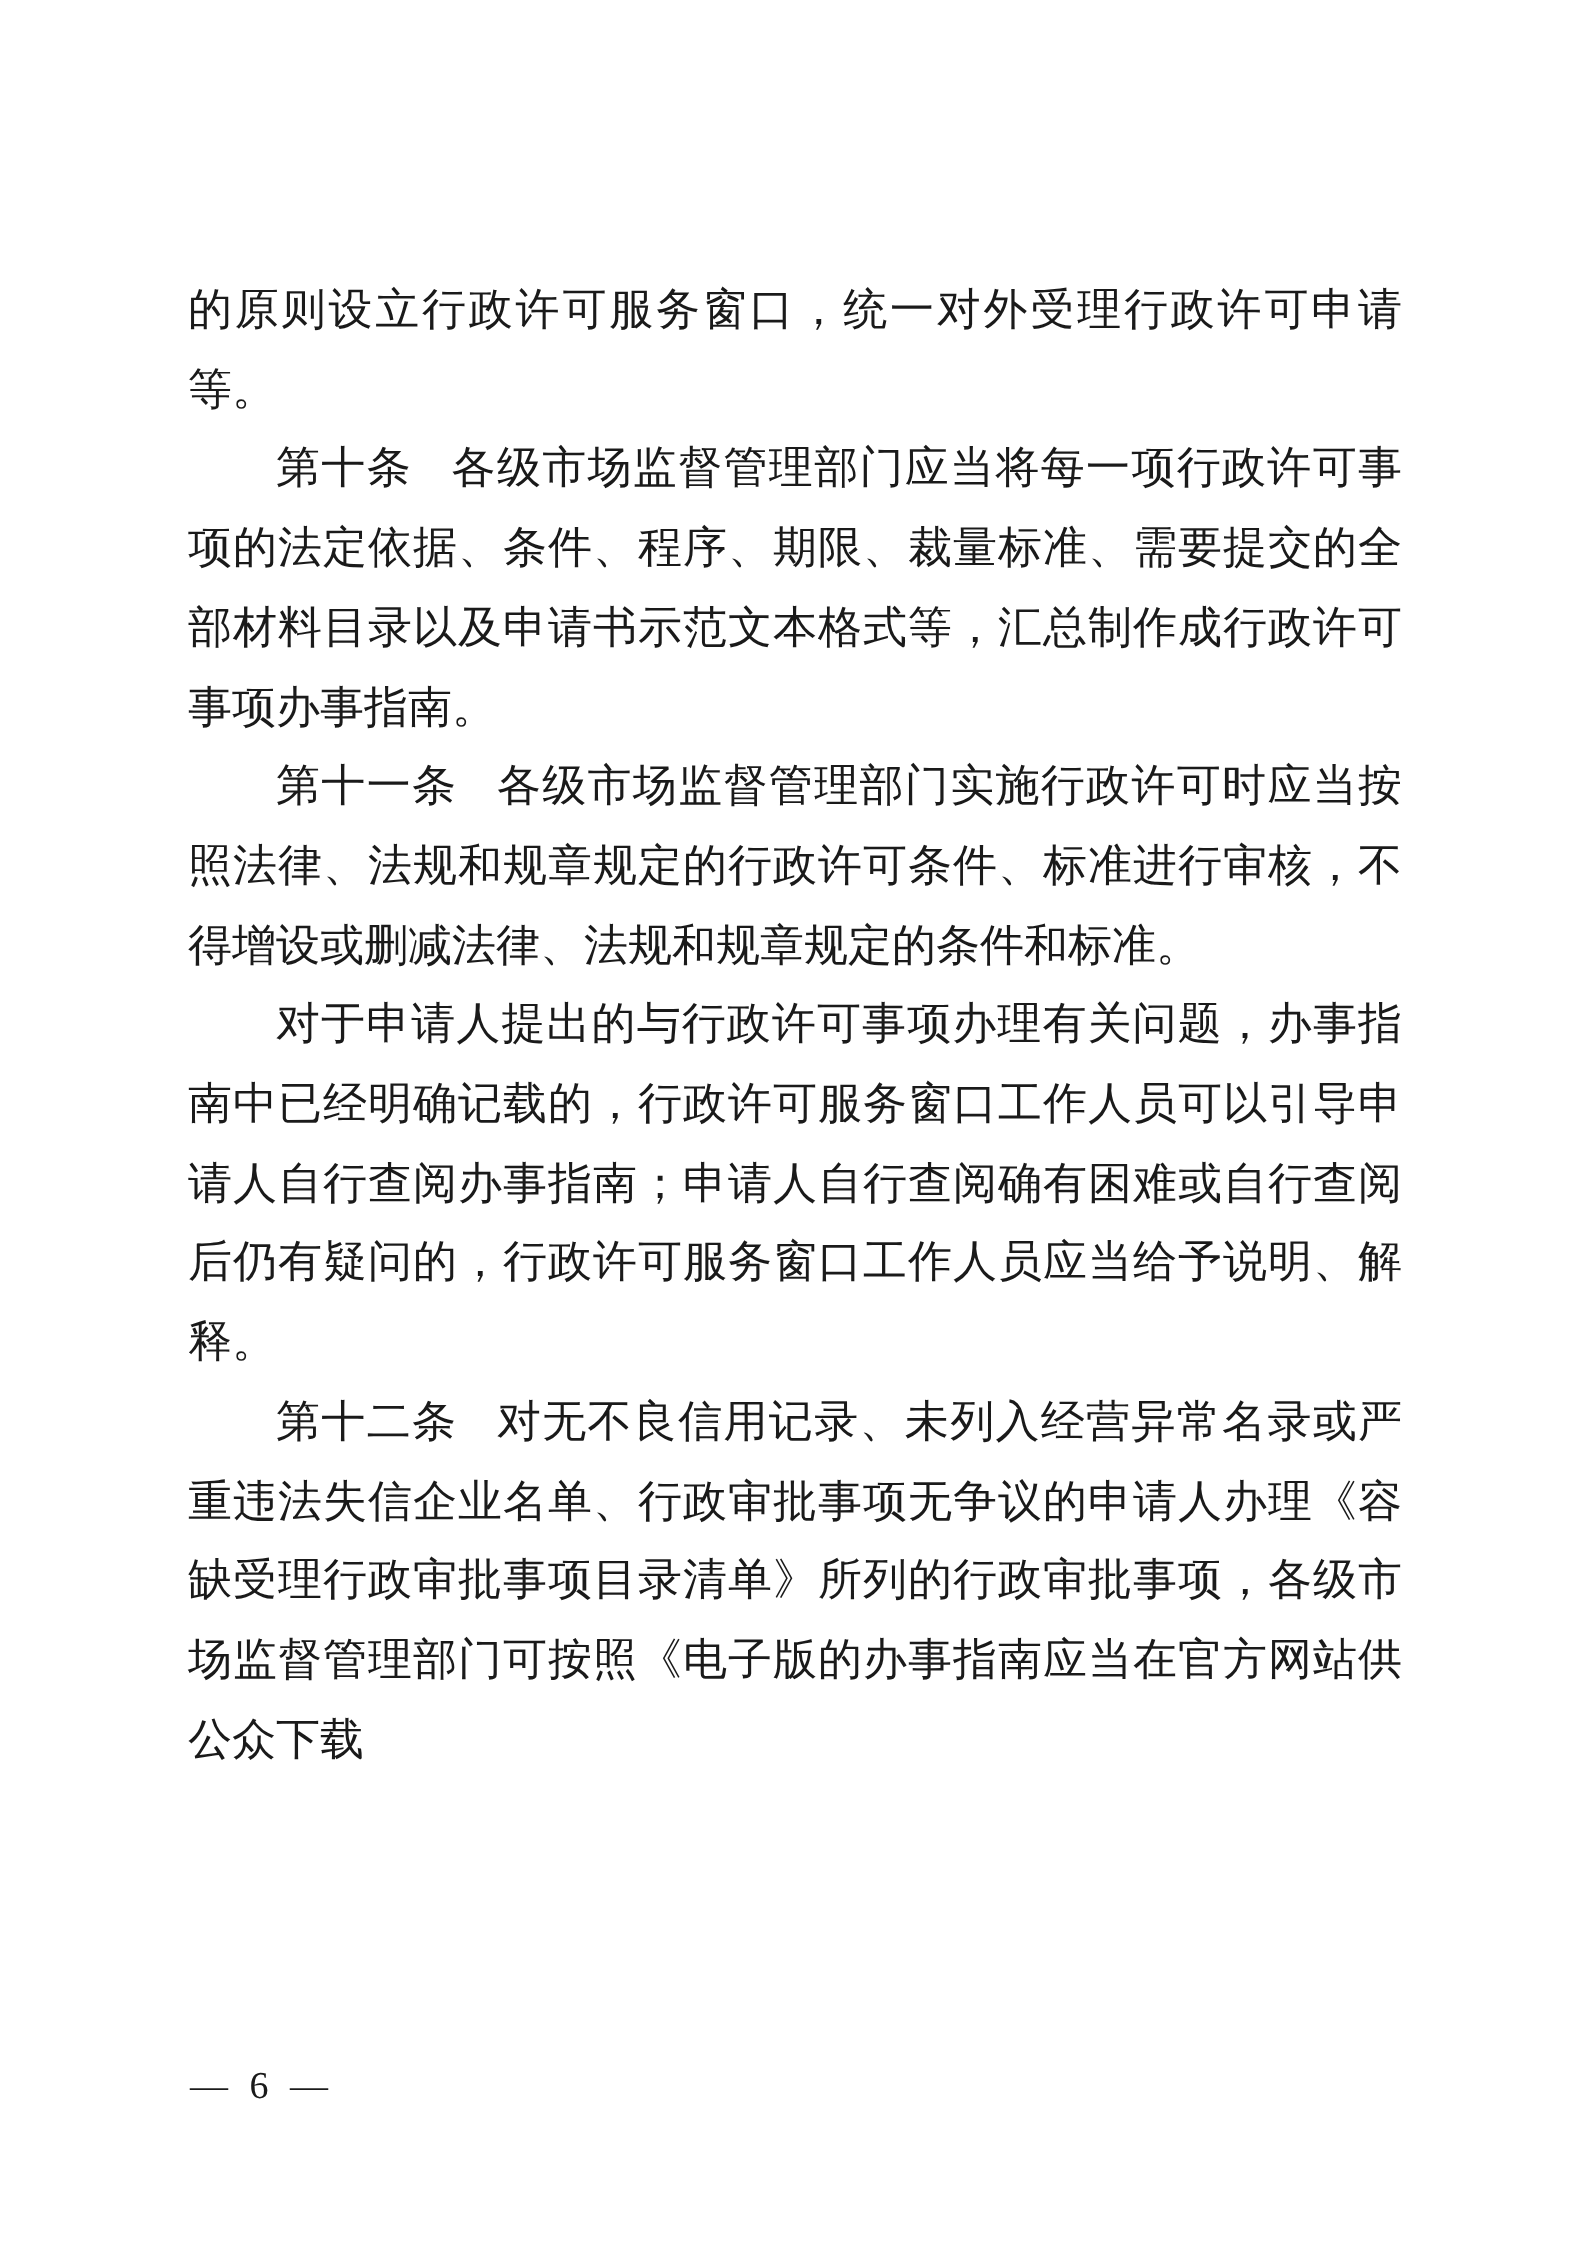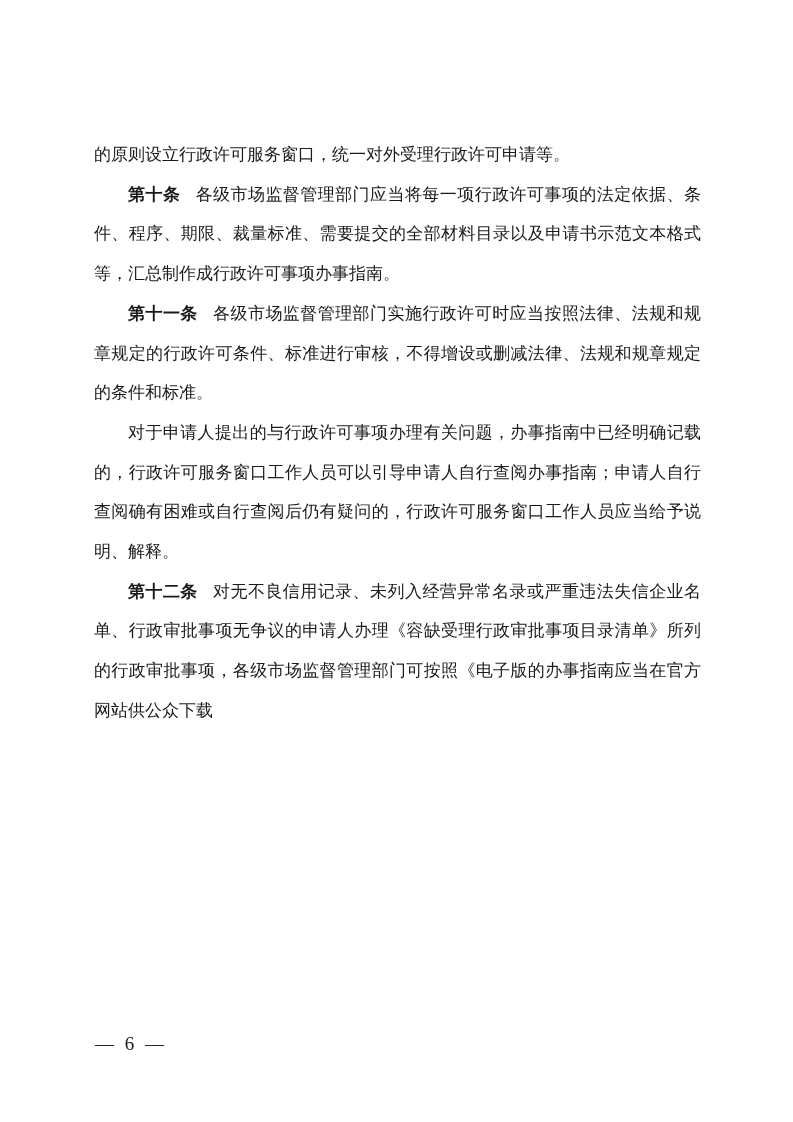--- a/index.html
+++ b/index.html
@@ -14,34 +14,34 @@
     background: #ffffff;
     overflow: hidden;
     font-family: "Liberation Serif", "DejaVu Serif", serif;
     color: #1a1a1a;
   }
   .body-text {
     position: absolute;
     left: 94px;
     top: 135px;
     width: 607px;
-    font-size: 17px;
+    font-size: 22px;
     line-height: 39.7px;
     text-align: justify;
   }
   .para {
     margin: 0;
     padding: 0;
     text-indent: 2em;
   }
   .para.no-indent {
     text-indent: 0;
   }
   .article-num {
-    font-weight: 700;
+    font-weight: 400;
     font-family: "Liberation Sans", "DejaVu Sans", sans-serif;
     margin-right: 0.9em;
   }
   .page-footer {
     position: absolute;
     left: 95px;
     top: 1033px;
     font-size: 19px;
     letter-spacing: 3px;
     color: #1a1a1a;

